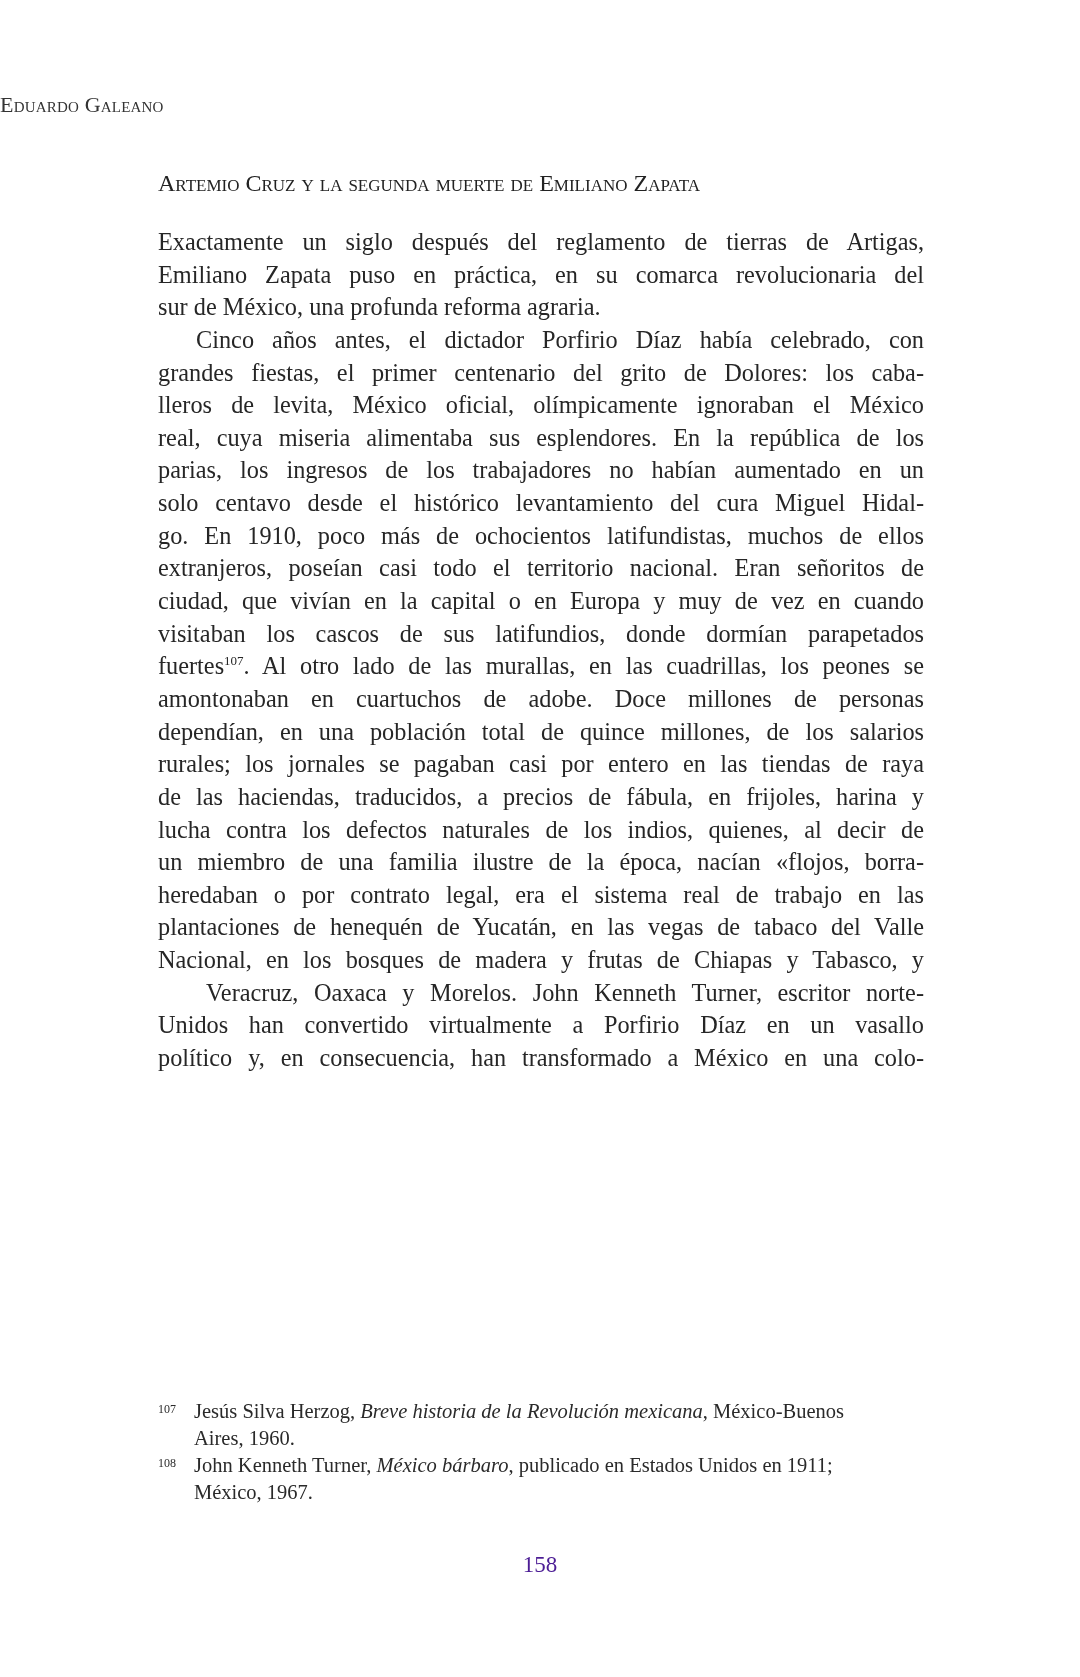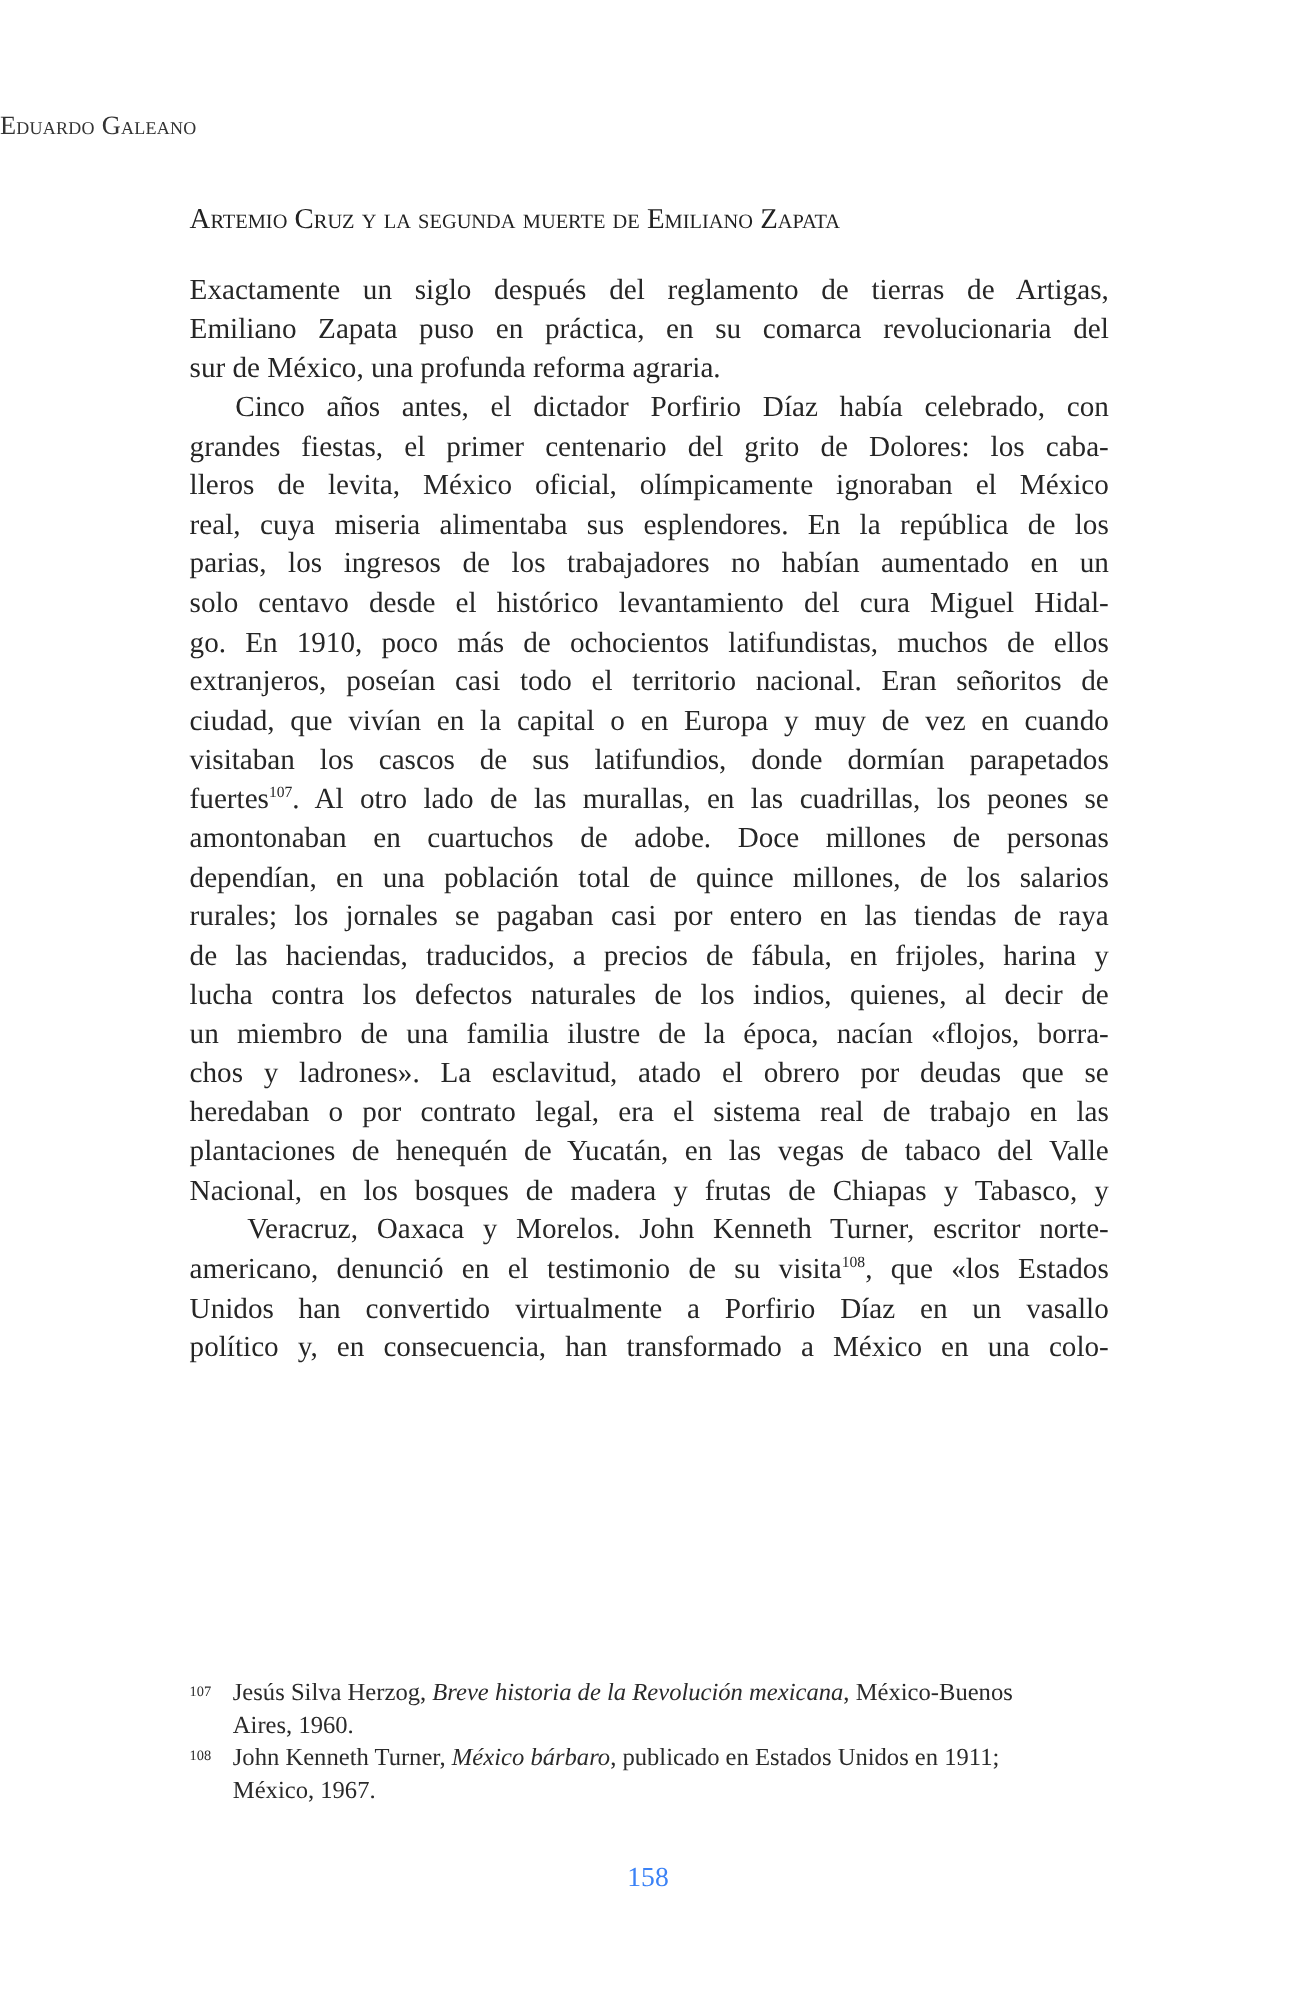--- a/index.html
+++ b/index.html
@@ -81,21 +81,21 @@
       font-size: 12px;
     }
     .fn i { font-style: italic; }
     .page-number {
       position: absolute;
       top: 1552px;
       left: 0;
       width: 1080px;
       text-align: center;
       font-size: 23px;
-      color: #3b82f6;
+      color: #4c1d95;
     }
   </style>
 </head>
 <body>
 
 <div class="running-head">Eduardo Galeano</div>
 
 <div class="chapter-title">Artemio Cruz y la segunda muerte de Emiliano Zapata</div>
 
 <div class="body-text" id="body-text">
@@ -112,26 +112,24 @@
     <div class="line" style="white-space: nowrap; word-spacing: 0px;"><span>extranjeros, poseían casi todo el territorio nacional. Eran señoritos de</span></div>
     <div class="line" style="white-space: nowrap; word-spacing: 0px;"><span>ciudad, que vivían en la capital o en Europa y muy de vez en cuando</span></div>
     <div class="line" style="white-space: nowrap; word-spacing: 0px;"><span>visitaban los cascos de sus latifundios, donde dormían parapetados</span></div>
     <div class="line" style="white-space: nowrap; word-spacing: 0px;"><span>fuertes</span><sup>107</sup><span>. Al otro lado de las murallas, en las cuadrillas, los peones se</span></div>
     <div class="line" style="white-space: nowrap; word-spacing: 0px;"><span>amontonaban en cuartuchos de adobe. Doce millones de personas</span></div>
     <div class="line" style="white-space: nowrap; word-spacing: 0px;"><span>dependían, en una población total de quince millones, de los salarios</span></div>
     <div class="line" style="white-space: nowrap; word-spacing: 0px;"><span>rurales; los jornales se pagaban casi por entero en las tiendas de raya</span></div>
     <div class="line" style="white-space: nowrap; word-spacing: 0px;"><span>de las haciendas, traducidos, a precios de fábula, en frijoles, harina y</span></div>
     <div class="line" style="white-space: nowrap; word-spacing: 0px;"><span>lucha contra los defectos naturales de los indios, quienes, al decir de</span></div>
     <div class="line" style="white-space: nowrap; word-spacing: 0px;"><span>un miembro de una familia ilustre de la época, nacían «flojos, borra-</span></div>
-    <div class="line" style="white-space: nowrap; word-spacing: 0px;"><span>chos y ladrones». La esclavitud, atado el obrero por deudas que se</span></div>
     <div class="line" style="white-space: nowrap; word-spacing: 0px;"><span>heredaban o por contrato legal, era el sistema real de trabajo en las</span></div>
     <div class="line" style="white-space: nowrap; word-spacing: 0px;"><span>plantaciones de henequén de Yucatán, en las vegas de tabaco del Valle</span></div>
     <div class="line" style="white-space: nowrap; word-spacing: 0px;"><span>Nacional, en los bosques de madera y frutas de Chiapas y Tabasco, y</span></div>
     <div class="line" style="white-space: nowrap; word-spacing: 0px; margin-left: 48px;"><span>Veracruz, Oaxaca y Morelos. John Kenneth Turner, escritor norte-</span></div>
-    <div class="line" style="white-space: nowrap; word-spacing: 0px;"><span>americano, denunció en el testimonio de su visita</span><sup>108</sup><span>, que «los Estados</span></div>
     <div class="line" style="white-space: nowrap; word-spacing: 0px;"><span>Unidos han convertido virtualmente a Porfirio Díaz en un vasallo</span></div>
     <div class="line" style="white-space: nowrap; word-spacing: 0px;"><span>político y, en consecuencia, han transformado a México en una colo-</span></div>
   </div>
 
 <div class="footnotes">
   <div class="fn">
     <span class="fn-num">107</span>
     <div class="fn-l1"><span>Jesús Silva Herzog, </span><i>Breve historia de la Revolución mexicana</i><span>, México-Buenos</span></div>
     <div class="fn-l2">Aires, 1960.</div>
   </div>

